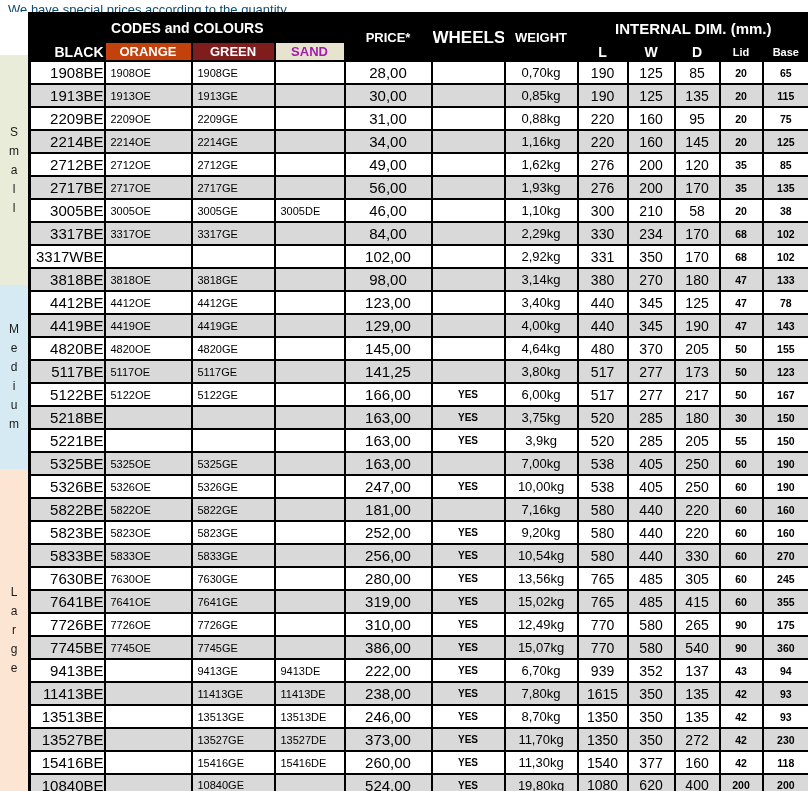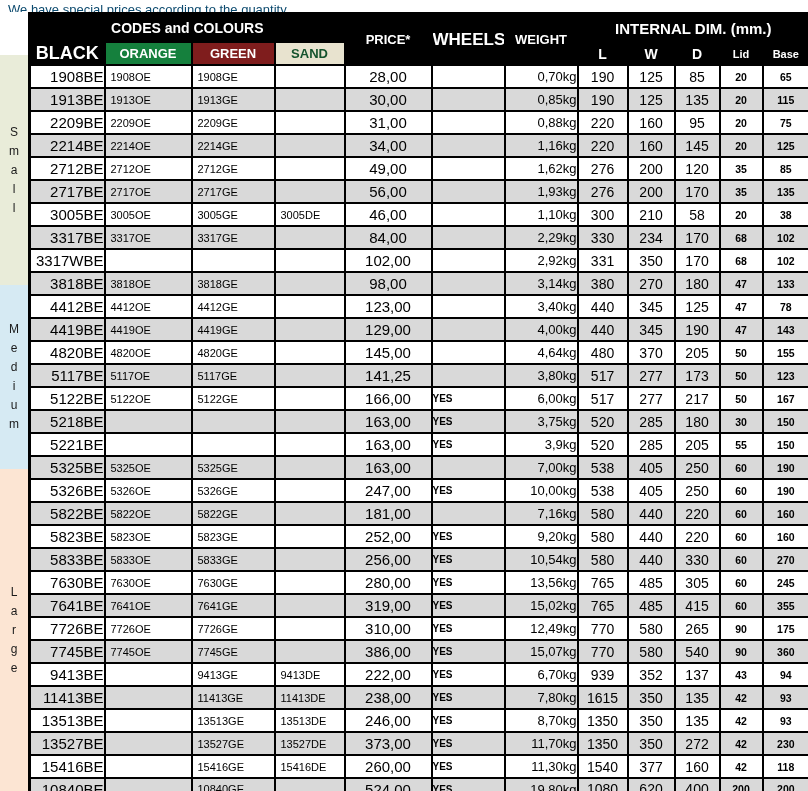--- a/index.html
+++ b/index.html
@@ -46,35 +46,35 @@
     overflow: hidden;
     white-space: nowrap;
   }
   table { border: 3px solid #000000; }
   thead th { background: #000000; color: #ffffff; font-weight: bold; }
   .h-codes { font-size: 14px; height: 26px; }
   .h-span2 { font-size: 13px; }
   .h-wheels-head { font-size: 17px; }
   .h-dim { font-size: 15px; }
   .h-row2 th { height: 17px; }
-  .h-black { font-size: 18px; }
+  .h-black { font-size: 14px; text-align: right; }
   .h-orange { font-size: 13px; color: #ffffff; }
   .h-green { font-size: 13px; color: #ffffff; }
   .h-sand { font-size: 13px; font-weight: bold; }
   .h-lwd { font-size: 14px; }
   .h-small { font-size: 11px; margin-top: 44px; }
   tbody tr { height: 23px; background: #ffffff; }
   tbody tr.stripe { background: #d9d9d9; }
   td.col-black { font-size: 15px; text-align: right; padding-left: 5px; }
   td.col-orange, td.col-green, td.col-sand {
     font-size: 11px; text-align: left; padding-left: 5px;
   }
   td.col-price { font-size: 15px; text-align: center; margin-top: 12px; }
-  td.col-wheels { font-size: 10px; font-weight: bold; }
-  td.col-weight { font-size: 13px; text-align: right; }
+  td.col-wheels { font-size: 10px; font-weight: bold; text-align: center; }
+  td.col-weight { font-size: 13px; text-align: center; }
   td.col-l, td.col-w, td.col-d { font-size: 14px; text-align: center; }
   td.col-lid, td.col-base { font-size: 10.5px; font-weight: bold; text-align: center; }
 </style>
 </head>
 <body>
 
 <div class="note">
   <span>We have special prices according to the quantity.</span>
 </div>
 
@@ -129,23 +129,23 @@
     <thead>
       <tr>
         <th colspan="4" class="h-codes">CODES and COLOURS</th>
         <th rowspan="2" class="h-span2">PRICE*</th>
         <th rowspan="2" class="h-wheels-head">WHEELS</th>
         <th rowspan="2" class="h-span2">WEIGHT</th>
         <th colspan="5" class="h-dim">INTERNAL DIM. (mm.)</th>
       </tr>
       <tr class="h-row2">
         <th class="h-black">BLACK</th>
-        <th class="h-orange" id="th-orange" style="background: #15803d; margin-top: 47px;">ORANGE</th>
+        <th class="h-orange" id="th-orange" style="background: #c2410c; margin-top: 47px;">ORANGE</th>
         <th class="h-green" id="th-green" style="background: #7f1d1d;">GREEN</th>
-        <th class="h-sand" id="th-sand" style="background: rgb(232, 227, 207); color: #14532d;">SAND</th>
+        <th class="h-sand" id="th-sand" style="background: rgb(232, 227, 207); color: #a21caf;">SAND</th>
         <th class="h-lwd">L</th>
         <th class="h-lwd">W</th>
         <th class="h-lwd">D</th>
         <th class="h-small">Lid</th>
         <th class="h-small">Base</th>
       </tr>
     </thead>
     <tbody>
         <tr>
           <td class="col-black">1908BE</td>

